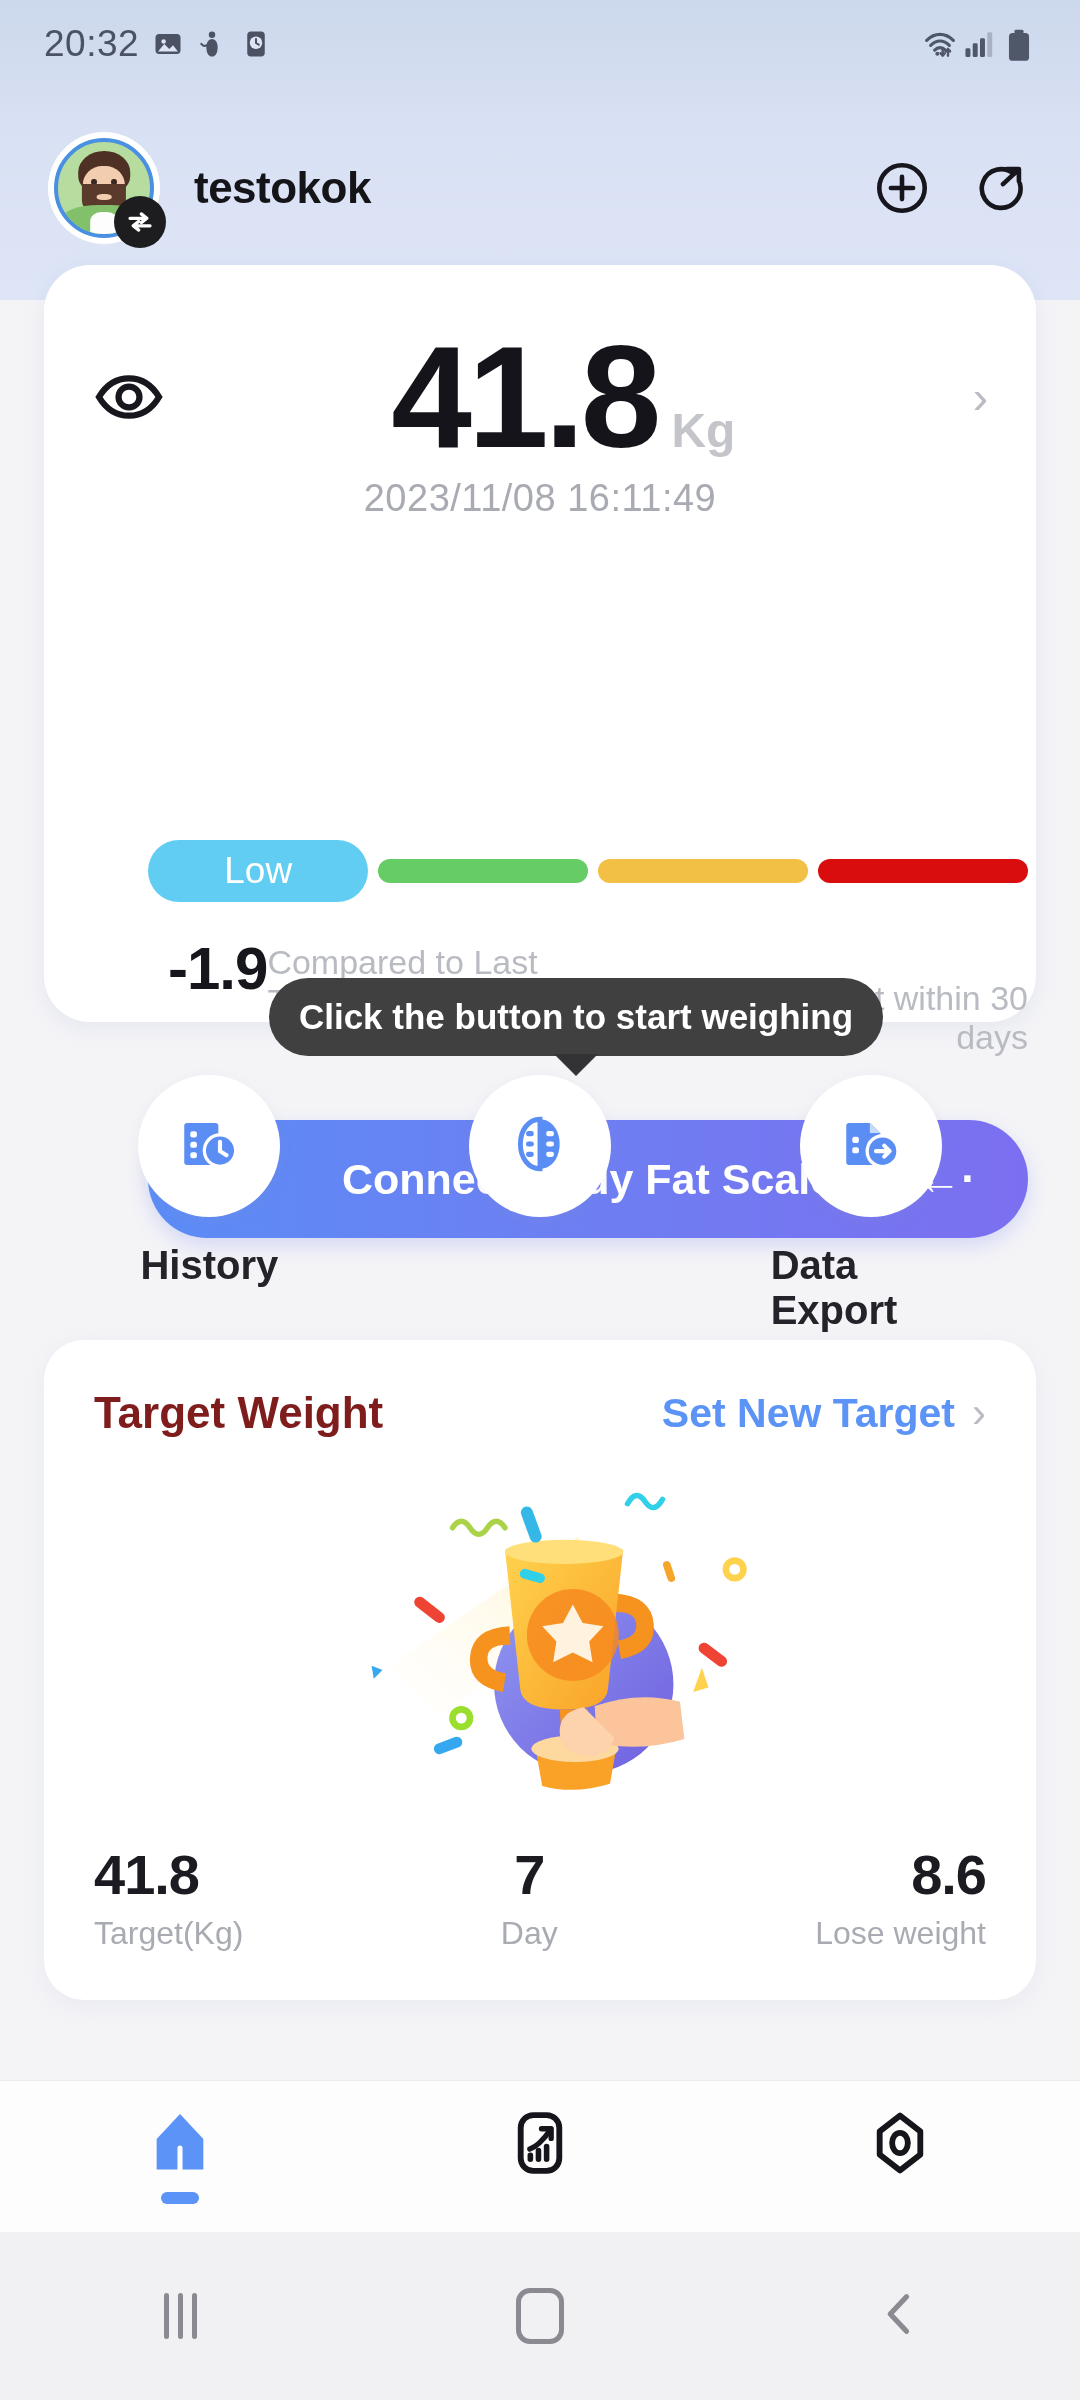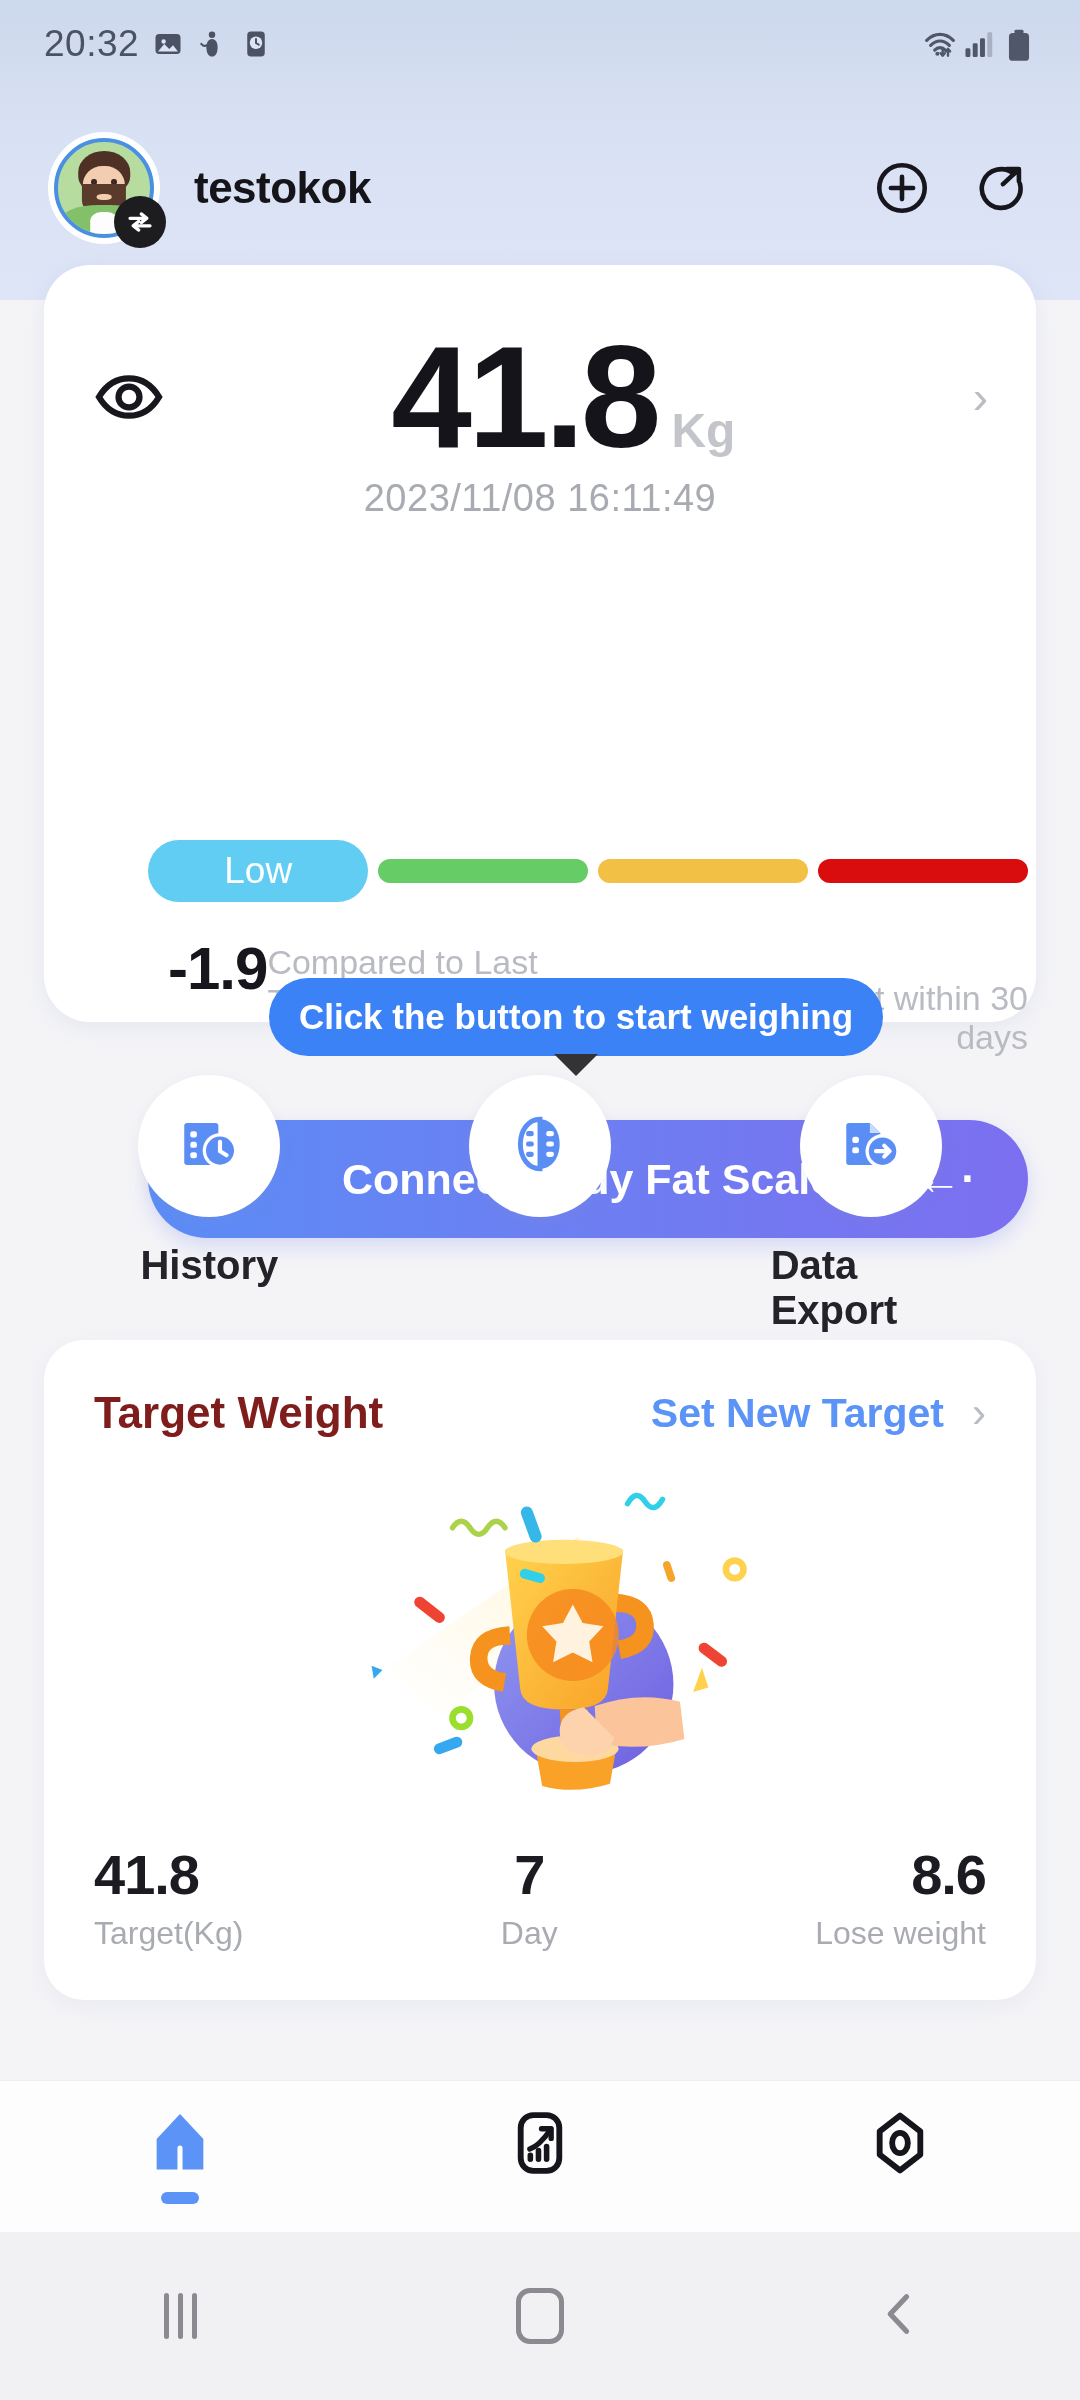--- a/index.html
+++ b/index.html
@@ -111,21 +111,21 @@
     display:flex; justify-content:space-between;
   }
   .cmp-col{ display:flex; flex-direction:row;margin-left:20px; }
   .cmp-col.right{ align-items:flex-end; text-align:right; }
   .cmp-val{ font-size:60px; font-weight:700; color:#16161c; line-height:1.05; letter-spacing:-1px; }
   .cmp-lbl{ font-size:34px; color:#b9bbc2; margin-top:6px; }
 
   
   .tooltip{
     position:absolute; left:225px; top:713px; width:614px; height:78px;
-    background:#3b82f6; border-radius:42px;
+    background:#404040; border-radius:42px;
     display:flex; align-items:center; justify-content:center;
     z-index:30;
     text-align:right;
   }
   .tooltip-text{ color:#fff; font-size:35px; font-weight:700; }
   .tooltip:after{
     content:""; position:absolute; left:50%; bottom:-20px; transform:translateX(-50%);
     border-left:22px solid transparent; border-right:22px solid transparent;
     border-top:22px solid #333336;
   }
@@ -159,21 +159,21 @@
   .target-card{
     position:absolute; left:44px; top:1340px; width:992px; height:660px;
     background:#fff; border-radius:40px;
     box-shadow:0 6px 22px rgba(150,160,190,.10);
   }
   .tgt-head{
     position:absolute; left:50px; top:38px; width:892px; height:70px;
     display:flex; align-items:center; justify-content:space-between;
   }
   .tgt-title{ font-size:44px; font-weight:700; color:#7f1d1d; }
-  .tgt-action{ display:flex; align-items:center; gap:28px; }
+  .tgt-action{ display:flex; align-items:center; gap:17px; }
   .tgt-action-lbl{ font-size:41px; font-weight:700; color:#5b93f7; }
   .tgt-chev{ color:#b9bcc3; font-size:42px; line-height:1; }
 
   
   .trophy-zone{
     position:absolute; left:0; top:120px; width:100%; height:350px;
   }
 
   .tgt-stats{
     position:absolute; left:50px; bottom:48px; width:892px;

